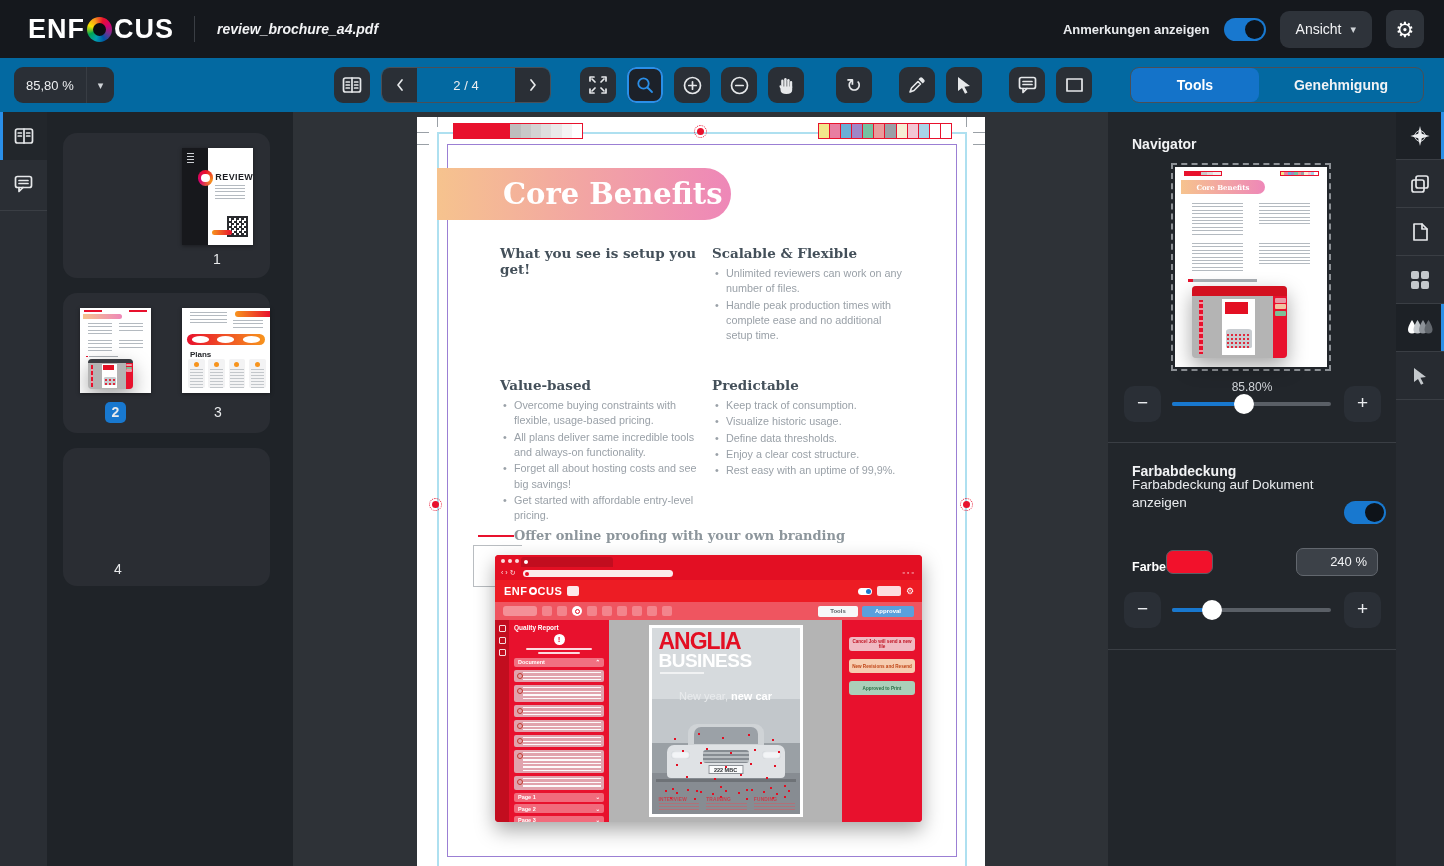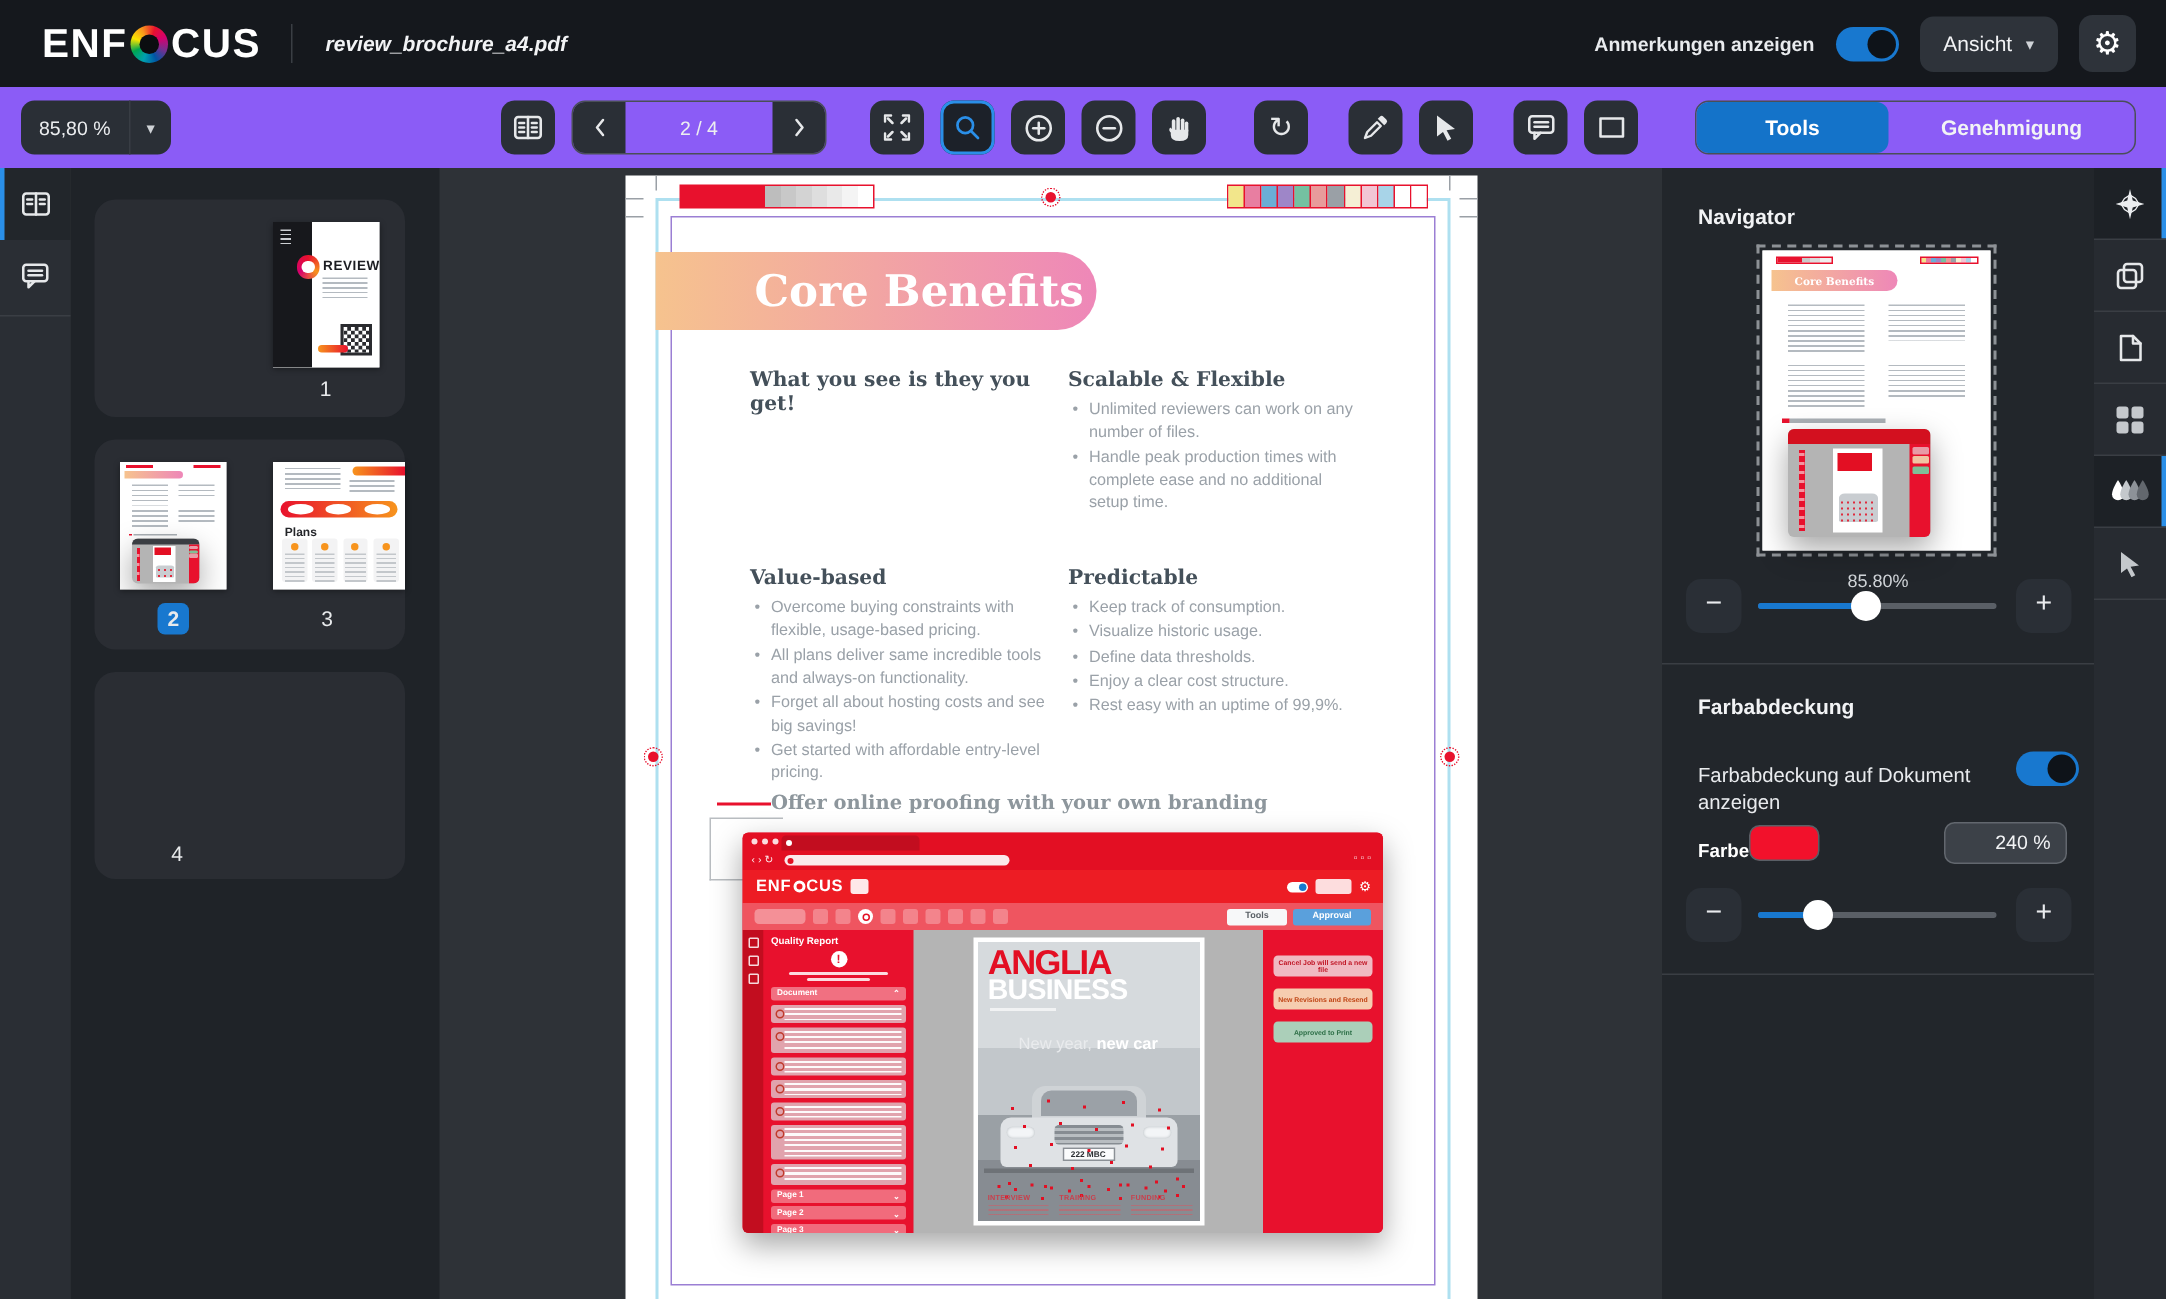--- a/index.html
+++ b/index.html
@@ -22,21 +22,21 @@
   .toggle { width:42px; height:23px; border-radius:12px; background:#1878cf; position:relative; cursor:pointer; }
   .toggle::after { content:""; position:absolute; right:2px; top:2px; width:19px; height:19px; border-radius:50%; background:#0e1319; }
   .btn-dark { background:#2e333a; color:#f2f3f5; border:none; border-radius:9px; height:37px;
     display:flex; align-items:center; gap:9px; padding:0 16px; font-size:14px; font-weight:400; cursor:pointer; }
   .caret { font-size:11px; color:#cfd3d7; }
   .icon-btn-sq { width:38px; height:38px; border-radius:9px; background:#2e333a; display:flex;
     align-items:center; justify-content:center; cursor:pointer; border:none; }
   .gear-glyph { color:#fff; font-size:21px; line-height:1; }
 
   
-  .toolbar { position:absolute; left:0; top:58px; width:1444px; height:54px; background:#8b5cf6;
+  .toolbar { position:absolute; left:0; top:58px; width:1444px; height:54px; background:#0369a1;
     display:flex; align-items:center; z-index:29; }
   .zoom-combo { position:absolute; left:14px; top:9px; height:36px; background:#2a2f36; border-radius:9px;
     display:flex; align-items:center; cursor:pointer; }
   .zoom-combo .zv { color:#eceef0; font-size:13px; padding:0 12px; }
   .zoom-combo .sep { width:1px; height:36px; background:#383d44; }
   .zoom-combo .zc { padding:0 11px; }
   .tool-ic { width:36px; height:36px; border-radius:9px; background:#2a2f36; display:flex; align-items:center;
     justify-content:center; cursor:pointer; flex:0 0 auto; }
   .tool-ic.active { background:#1c2129; outline:2px solid #2a8fe8; outline-offset:-2px; }
   .tool-ic svg { display:block; }
@@ -253,21 +253,21 @@
   .nav-thumb { position:absolute; left:67px; top:55px; width:152px; height:200px; background:#fff;
     outline:2px dashed #8d9196; outline-offset:2px; }
   .nav-zoom-label { position:absolute; left:0; top:268px; width:288px; text-align:center; color:#cfd3d7; font-size:12px; }
   .slider-row { position:absolute; left:0; width:288px; height:36px; }
   .sl-btn { position:absolute; top:0; width:37px; height:36px; border-radius:10px; background:#2a2f36; color:#e9ebee;
     font-size:19px; text-align:center; line-height:34px; cursor:pointer; }
   .sl-track { position:absolute; left:64px; top:16px; width:159px; height:4px; border-radius:2px; background:#5a5f66; }
   .sl-fill { position:absolute; left:0; top:0; height:4px; border-radius:2px; background:#1878cf; }
   .sl-knob { position:absolute; top:-8px; width:20px; height:20px; border-radius:50%; background:#fff; cursor:pointer; }
   .rp-div { position:absolute; left:0; width:288px; height:1px; background:#3a3e44; }
-  .cov-label { position:absolute; left:24px; top:364px; width:200px; color:#e9ebee; font-size:13.5px; line-height:1.3;margin-top:32px; }
+  .cov-label { position:absolute; left:24px; top:364px; width:200px; color:#e9ebee; font-size:13.5px; line-height:1.3; }
   .cov-toggle { position:absolute; left:236px; top:389px; }
   .farbe-label { position:absolute; left:24px; top:448px; color:#ffffff; font-size:12.5px; font-weight:700; }
   .swatch { position:absolute; left:58px; top:438px; width:47px; height:24px; border-radius:7px; background:#f2112b;
     border:1px solid #5a5f66; cursor:pointer; }
   .val-box { position:absolute; left:188px; top:436px; width:82px; height:28px; background:#3c4148; border:1px solid #62676e;
     border-radius:7px; color:#f2f3f5; font-size:13px; text-align:right; line-height:26px; padding-right:10px; }
 
   
   .rtabs { position:absolute; left:1396px; top:112px; width:48px; height:754px; background:#272b31; z-index:21; }
   .rtab { width:48px; height:48px; display:flex; align-items:center; justify-content:center; cursor:pointer;
@@ -535,21 +535,21 @@
       </div>
       <div class="regmark" style="left:277px;top:8px"></div>
       <div class="regmark" style="left:12px;top:381px"></div>
       <div class="regmark" style="left:543px;top:381px"></div>
 
       <div class="title-pill">
         <span>Core Benefits</span>
       </div>
 
       <div class="sect" style="left:83px;top:128px">
-        <h3>What you see is they you get!</h3>
+        <h3>What you see is setup you get!</h3>
       </div>
       <div class="sect" style="left:295px;top:128px;width:190px">
         <h3>Scalable &amp; Flexible</h3>
         <ul>
           <li>Unlimited reviewers can work on any number of files.</li>
           <li>Handle peak production times with complete ease and no additional setup time.</li>
         </ul>
       </div>
       <div class="sect" style="left:83px;top:260px">
         <h3>Value-based</h3>

